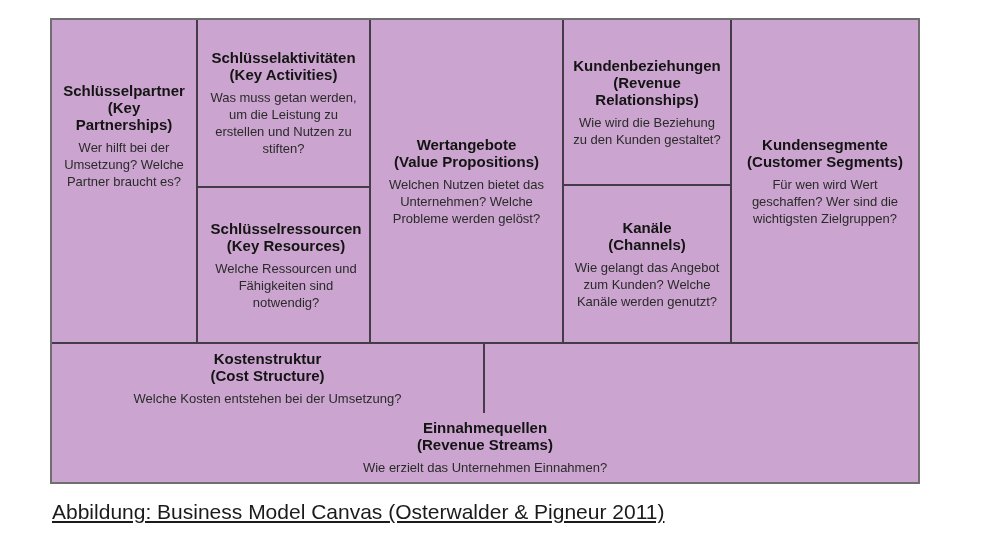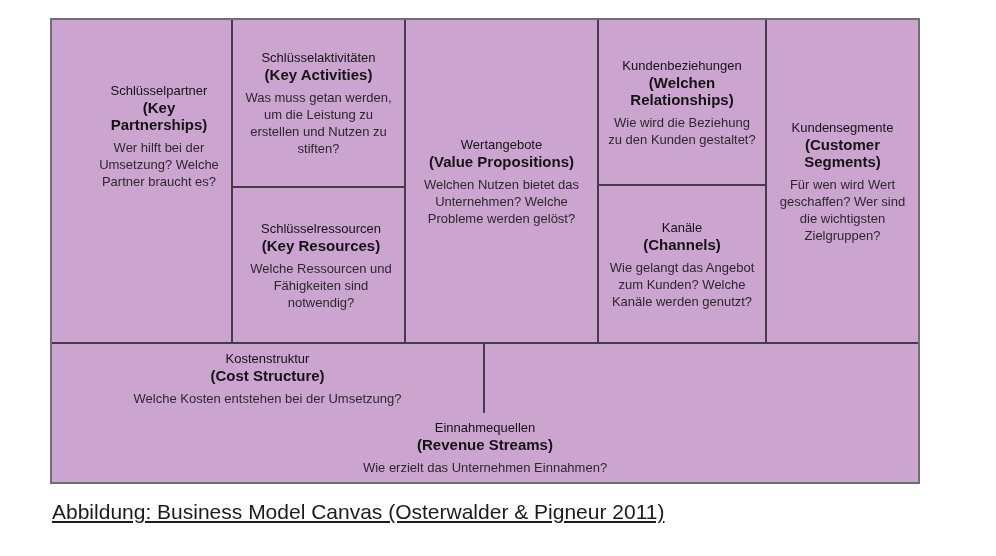--- a/index.html
+++ b/index.html
@@ -32,21 +32,21 @@
     flex-direction:row;
     height:344px;
     border-bottom:2px solid var(--inner-border);
   }
   .bottom-section{
     display:flex;
     flex-direction:column;
     flex:1;
   }
   .col{display:flex;flex-direction:column;}
-  .col-partner{width:146px;border-right:2px solid var(--inner-border);margin-left:35px;}
+  .col-partner{width:146px;border-right:2px solid var(--inner-border);}
   .col-keys{width:173px;border-right:2px solid var(--inner-border);}
   .col-value{width:193px;border-right:2px solid var(--inner-border);}
   .col-customer{width:168px;border-right:2px solid var(--inner-border);}
   .col-segments{flex:1;}
   .cell{
     background:var(--cell-fill);
     display:flex;
     flex-direction:column;
     justify-content:center;
     align-items:center;
@@ -56,22 +56,22 @@
   .cell-activities{height:168px;border-bottom:2px solid var(--inner-border);}
   .cell-resources{flex:1;padding-left:14px;}
   .cell-relationships{height:166px;border-bottom:2px solid var(--inner-border);}
   .cell-channels{flex:1;}
   .cell-partner{flex:1;padding-bottom:96px;}
   .cell-value-prop{flex:1;}
   .cell-segments{flex:1;border-radius:15px;}
   .cell-costs{width:433px;border-right:2px solid var(--inner-border);}
   .cell-revenue{flex:1;}
   .cell-title{
-    font-size:13px;
-    font-weight:normal;
+    font-size:15px;
+    font-weight:bold;
     line-height:17px;
     color:var(--title-color);
   }
   .cell-subtitle{
     font-size:15px;
     font-weight:bold;
     line-height:17px;
     color:var(--title-color);
   }
   .cell-body{
@@ -126,21 +126,21 @@
         <div class="cell cell-value-prop">
           <div class="cell-title">Wertangebote</div>
           <div class="cell-subtitle">(Value Propositions)</div>
           <div class="cell-body">Welchen Nutzen bietet das Unternehmen? Welche Probleme werden gelöst?</div>
         </div>
       </div>
 
       <div class="col col-customer">
         <div class="cell cell-relationships">
           <div class="cell-title">Kundenbeziehungen</div>
-          <div class="cell-subtitle">(Welchen Relationships)</div>
+          <div class="cell-subtitle">(Revenue Relationships)</div>
           <div class="cell-body">Wie wird die Beziehung zu den Kunden gestaltet?</div>
         </div>
         <div class="cell cell-channels">
           <div class="cell-title">Kanäle</div>
           <div class="cell-subtitle">(Channels)</div>
           <div class="cell-body">Wie gelangt das Angebot zum Kunden? Welche Kanäle werden genutzt?</div>
         </div>
       </div>
 
       <div class="col col-segments">

